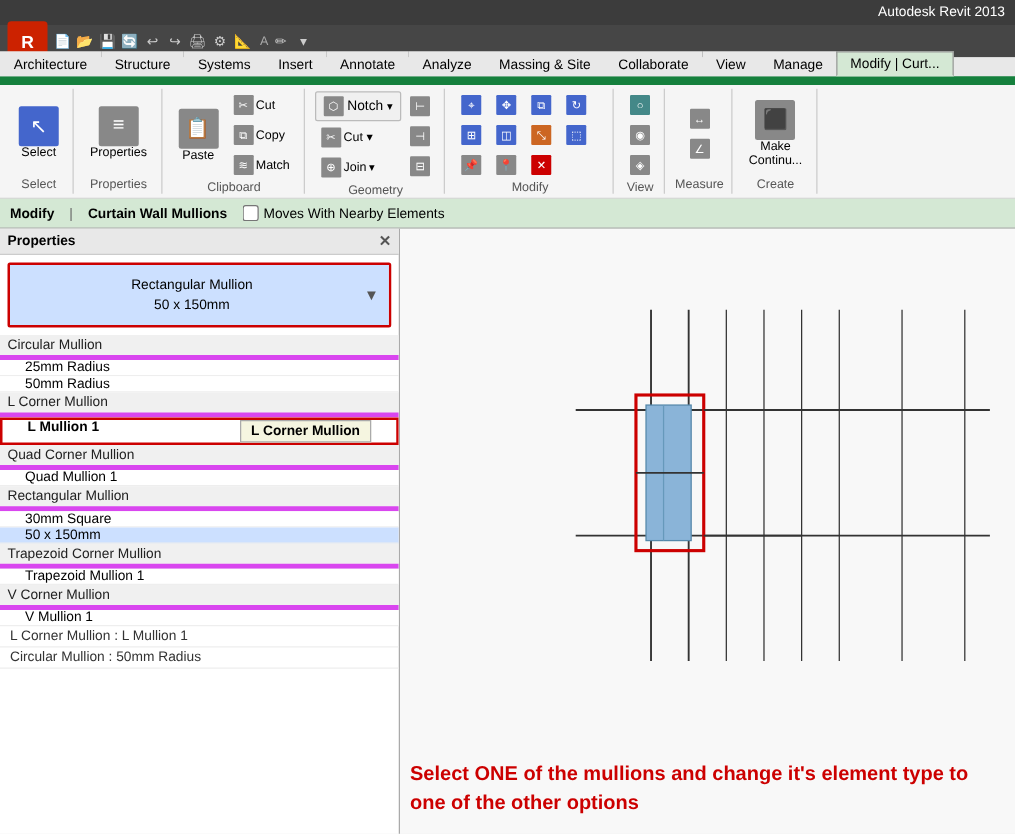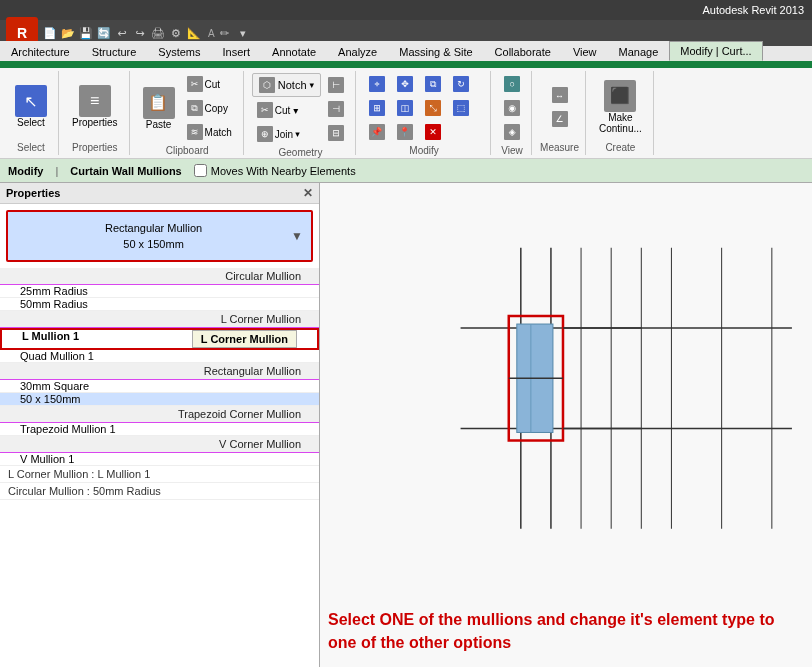--- a/index.html
+++ b/index.html
@@ -196,26 +196,25 @@
       color: #555;
       cursor: pointer;
     }
 
     .mullion-list {
       flex: 1;
       overflow-y: auto;
     }
 
     .mullion-category {
-      padding: 2px 18px;
+      padding: 2px 6px;
       background: #f0f0f0;
       font-size: 11px;
       color: #222;
-      border-bottom: 1px solid #d946ef;
-      text-align: right;
+      border-bottom: 4px solid #d946ef;
     }
 
     .mullion-item {
       padding: 0 20px;
       font-size: 11px;
       cursor: pointer;
       border-bottom: 1px solid #eee;
       background: #fff;
     }
 
@@ -598,20 +597,21 @@
       <div class="mullion-category">Circular Mullion</div>
       <div class="mullion-item">25mm Radius</div>
       <div class="mullion-item">50mm Radius</div>
 
       <div class="mullion-category">L Corner Mullion</div>
       <div class="mullion-item selected-red" style="display:flex;align-items:flex-start;justify-content:space-between;font-weight:bold;">
         <span>L Mullion 1</span>
         <div class="tooltip-box">L Corner Mullion</div>
       </div>
 
+      <div class="mullion-category">Quad Corner Mullion</div>
       <div class="mullion-item">Quad Mullion 1</div>
 
       <div class="mullion-category">Rectangular Mullion</div>
       <div class="mullion-item">30mm Square</div>
       <div class="mullion-item selected-blue">50 x 150mm</div>
 
       <div class="mullion-category">Trapezoid Corner Mullion</div>
       <div class="mullion-item">Trapezoid Mullion 1</div>
 
       <div class="mullion-category">V Corner Mullion</div>

